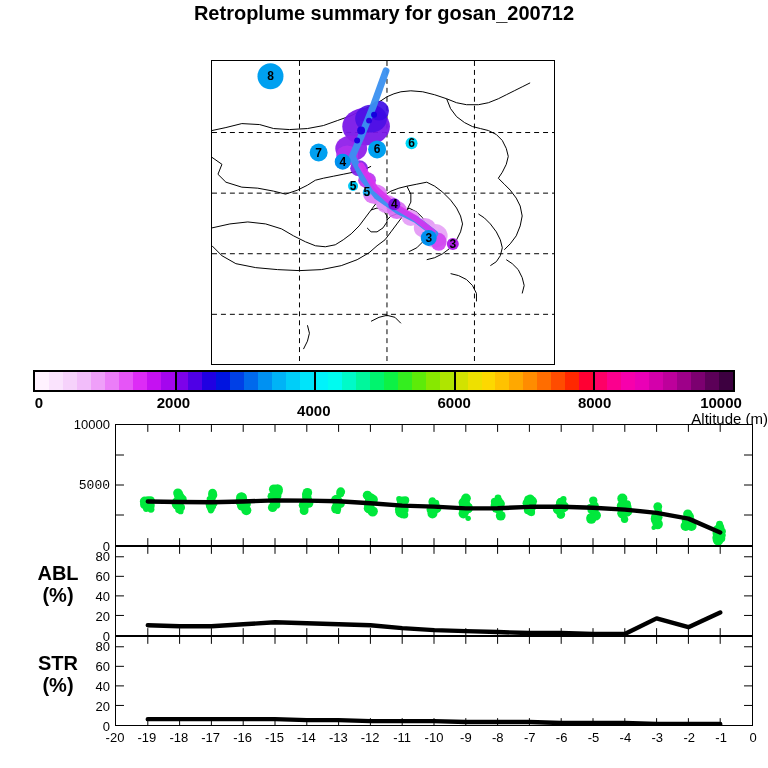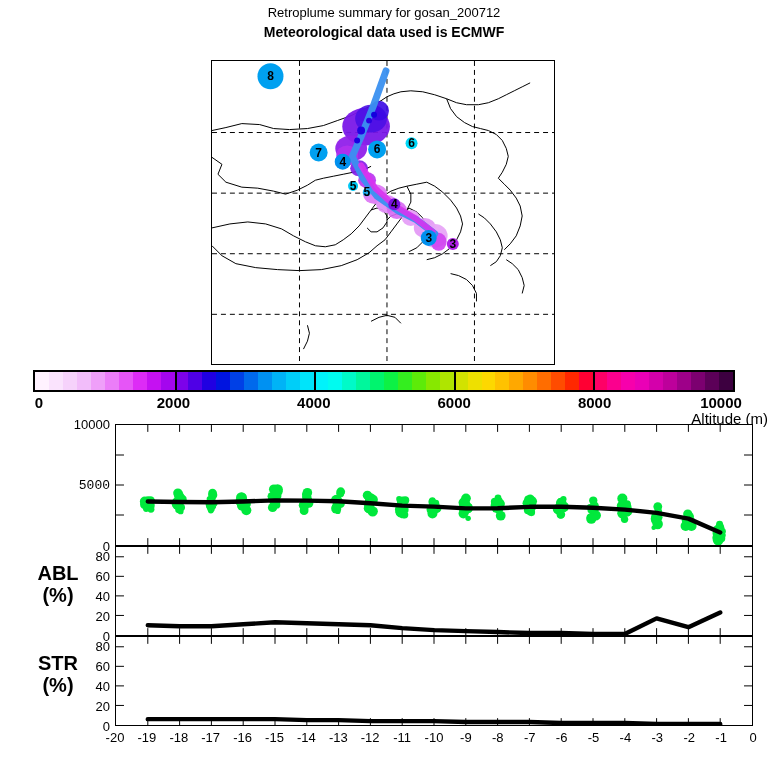--- a/index.html
+++ b/index.html
@@ -2,21 +2,21 @@
 <html><head>
 <meta charset="utf-8">
 <style>
   html,body{margin:0;padding:0;background:#ffffff;}
   body{width:768px;height:768px;position:relative;overflow:hidden;
        font-family:"Liberation Sans",sans-serif;color:#000;}
   .lay{position:absolute;}
 
   
   #title-block{left:0;top:0;width:768px;text-align:center;}
-  .t-main{font-size:13px;font-weight:normal;line-height:20px;margin-top:3px;}
+  .t-main{font-size:20px;font-weight:bold;line-height:20px;margin-top:3px;}
   .t-sub{font-size:15px;font-weight:bold;line-height:20px;white-space:pre;}
   .t-met{font-size:14px;font-weight:bold;line-height:18px;}
 
   
   #map-panel{left:211px;top:60px;width:344px;height:305px;
              border:1px solid #000;background:#fff;box-sizing:border-box;}
   #map-svg{display:block;width:100%;height:100%;}
 
   
   #colorbar-block{left:0;top:368px;width:768px;height:54px;}
@@ -42,21 +42,20 @@
   .xlab{position:absolute;font-size:13px;transform:translateX(-50%);
         white-space:nowrap;}
   #x-axis-title{position:absolute;left:115px;width:638px;top:322px;
         text-align:center;font-size:16px;font-weight:bold;}
 </style>
 </head>
 <body>
 
 <div class="lay" id="title-block">
   <div class="t-main">Retroplume summary for gosan_200712</div>
-  <div class="t-met">Meteorological data used is ECMWF</div>
 </div>
 
 <div class="lay" id="map-panel">
   <svg id="map-svg" viewBox="0 0 344 305" preserveAspectRatio="none">
     <g stroke="#000" stroke-width="1" stroke-dasharray="5,4" fill="none">
       <line x1="0" y1="72" x2="344" y2="72"></line>
       <line x1="0" y1="133" x2="344" y2="133"></line>
       <line x1="0" y1="194" x2="344" y2="194"></line>
       <line x1="0" y1="255" x2="344" y2="255"></line>
       <line x1="88" y1="0" x2="88" y2="305"></line>
@@ -197,21 +196,21 @@
       <div class="sw" style="background: rgb(212, 0, 171);"></div>
       <div class="sw" style="background: rgb(189, 0, 155);"></div>
       <div class="sw" style="background: rgb(158, 0, 137);"></div>
       <div class="sw" style="background: rgb(124, 0, 112);"></div>
       <div class="sw" style="background: rgb(92, 0, 88);"></div>
       <div class="sw" style="background: rgb(61, 0, 64);"></div>
     </div>
   <div id="cb-ticklabels">
       <span style="left: 39px;">0</span>
       <span style="left: 173.4px;">2000</span>
-      <span style="left: 313.8px;">4000</span>
+      <span style="left: 313.8px; margin-top: 8px;">4000</span>
       <span style="left: 454.2px;">6000</span>
       <span style="left: 594.6px;">8000</span>
       <span style="left: 721px;">10000</span>
     </div>
   <div id="cb-axis-label">Altitude (m)</div>
 </div>
 
 <div class="lay" id="ts-block">
 
   <div class="rowlabel" id="lbl-abl" style="top:138px;">

